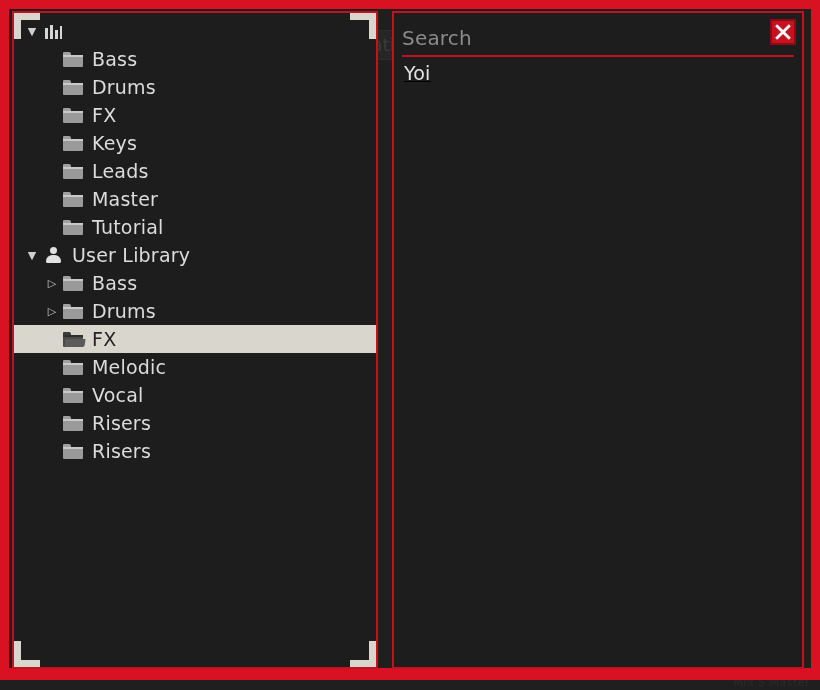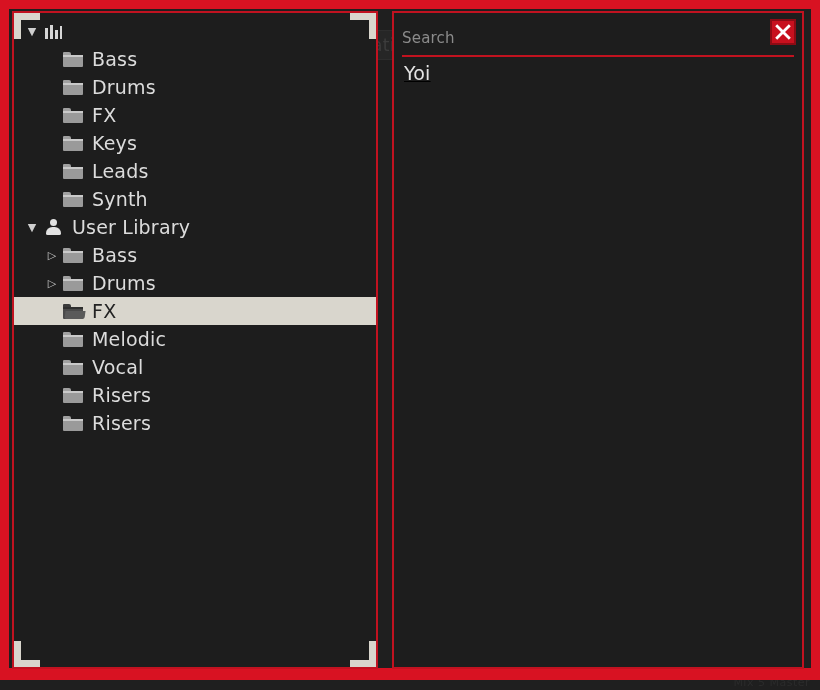--- a/index.html
+++ b/index.html
@@ -248,21 +248,21 @@
     top: 8px;
     right: 8px;
     height: 34px;
     border-bottom: 2px solid #c2121f;
     display: flex;
     align-items: center;
     background: transparent;
   }
   #search-text {
     color: #8b8b8b;
-    font-size: 15px;
+    font-size: 20px;
     letter-spacing: .2px;
   }
   #close-button {
     position: absolute;
     right: 6px;
     top: 6px;
     width: 26px;
     height: 26px;
     background: #c8101e;
     border: 2px solid #8d0b14;
@@ -414,21 +414,33 @@
         <div class="row">
           <span style="width: 30px; min-width: 30px;"></span>
           <span class="twisty empty">&nbsp;</span>
           <span class="ficon">
             <span class="folder">
               <span class="tab"></span>
               <span class="body"></span>
               <span class="lip"></span>
             </span>
           </span>
-          <span class="label">Synth</span>
+          <span class="label">Master</span>
+        </div>
+        <div class="row">
+          <span style="width: 30px; min-width: 30px;"></span>
+          <span class="twisty empty">&nbsp;</span>
+          <span class="ficon">
+            <span class="folder">
+              <span class="tab"></span>
+              <span class="body"></span>
+              <span class="lip"></span>
+            </span>
+          </span>
+          <span class="label">Tutorial</span>
         </div>
         <div class="row">
           <span style="width: 10px; min-width: 10px;"></span>
           <span class="twisty">▼</span>
           <span class="ficon">
             <span class="person">
               <span class="head"></span>
               <span class="body"></span>
             </span>
           </span>

